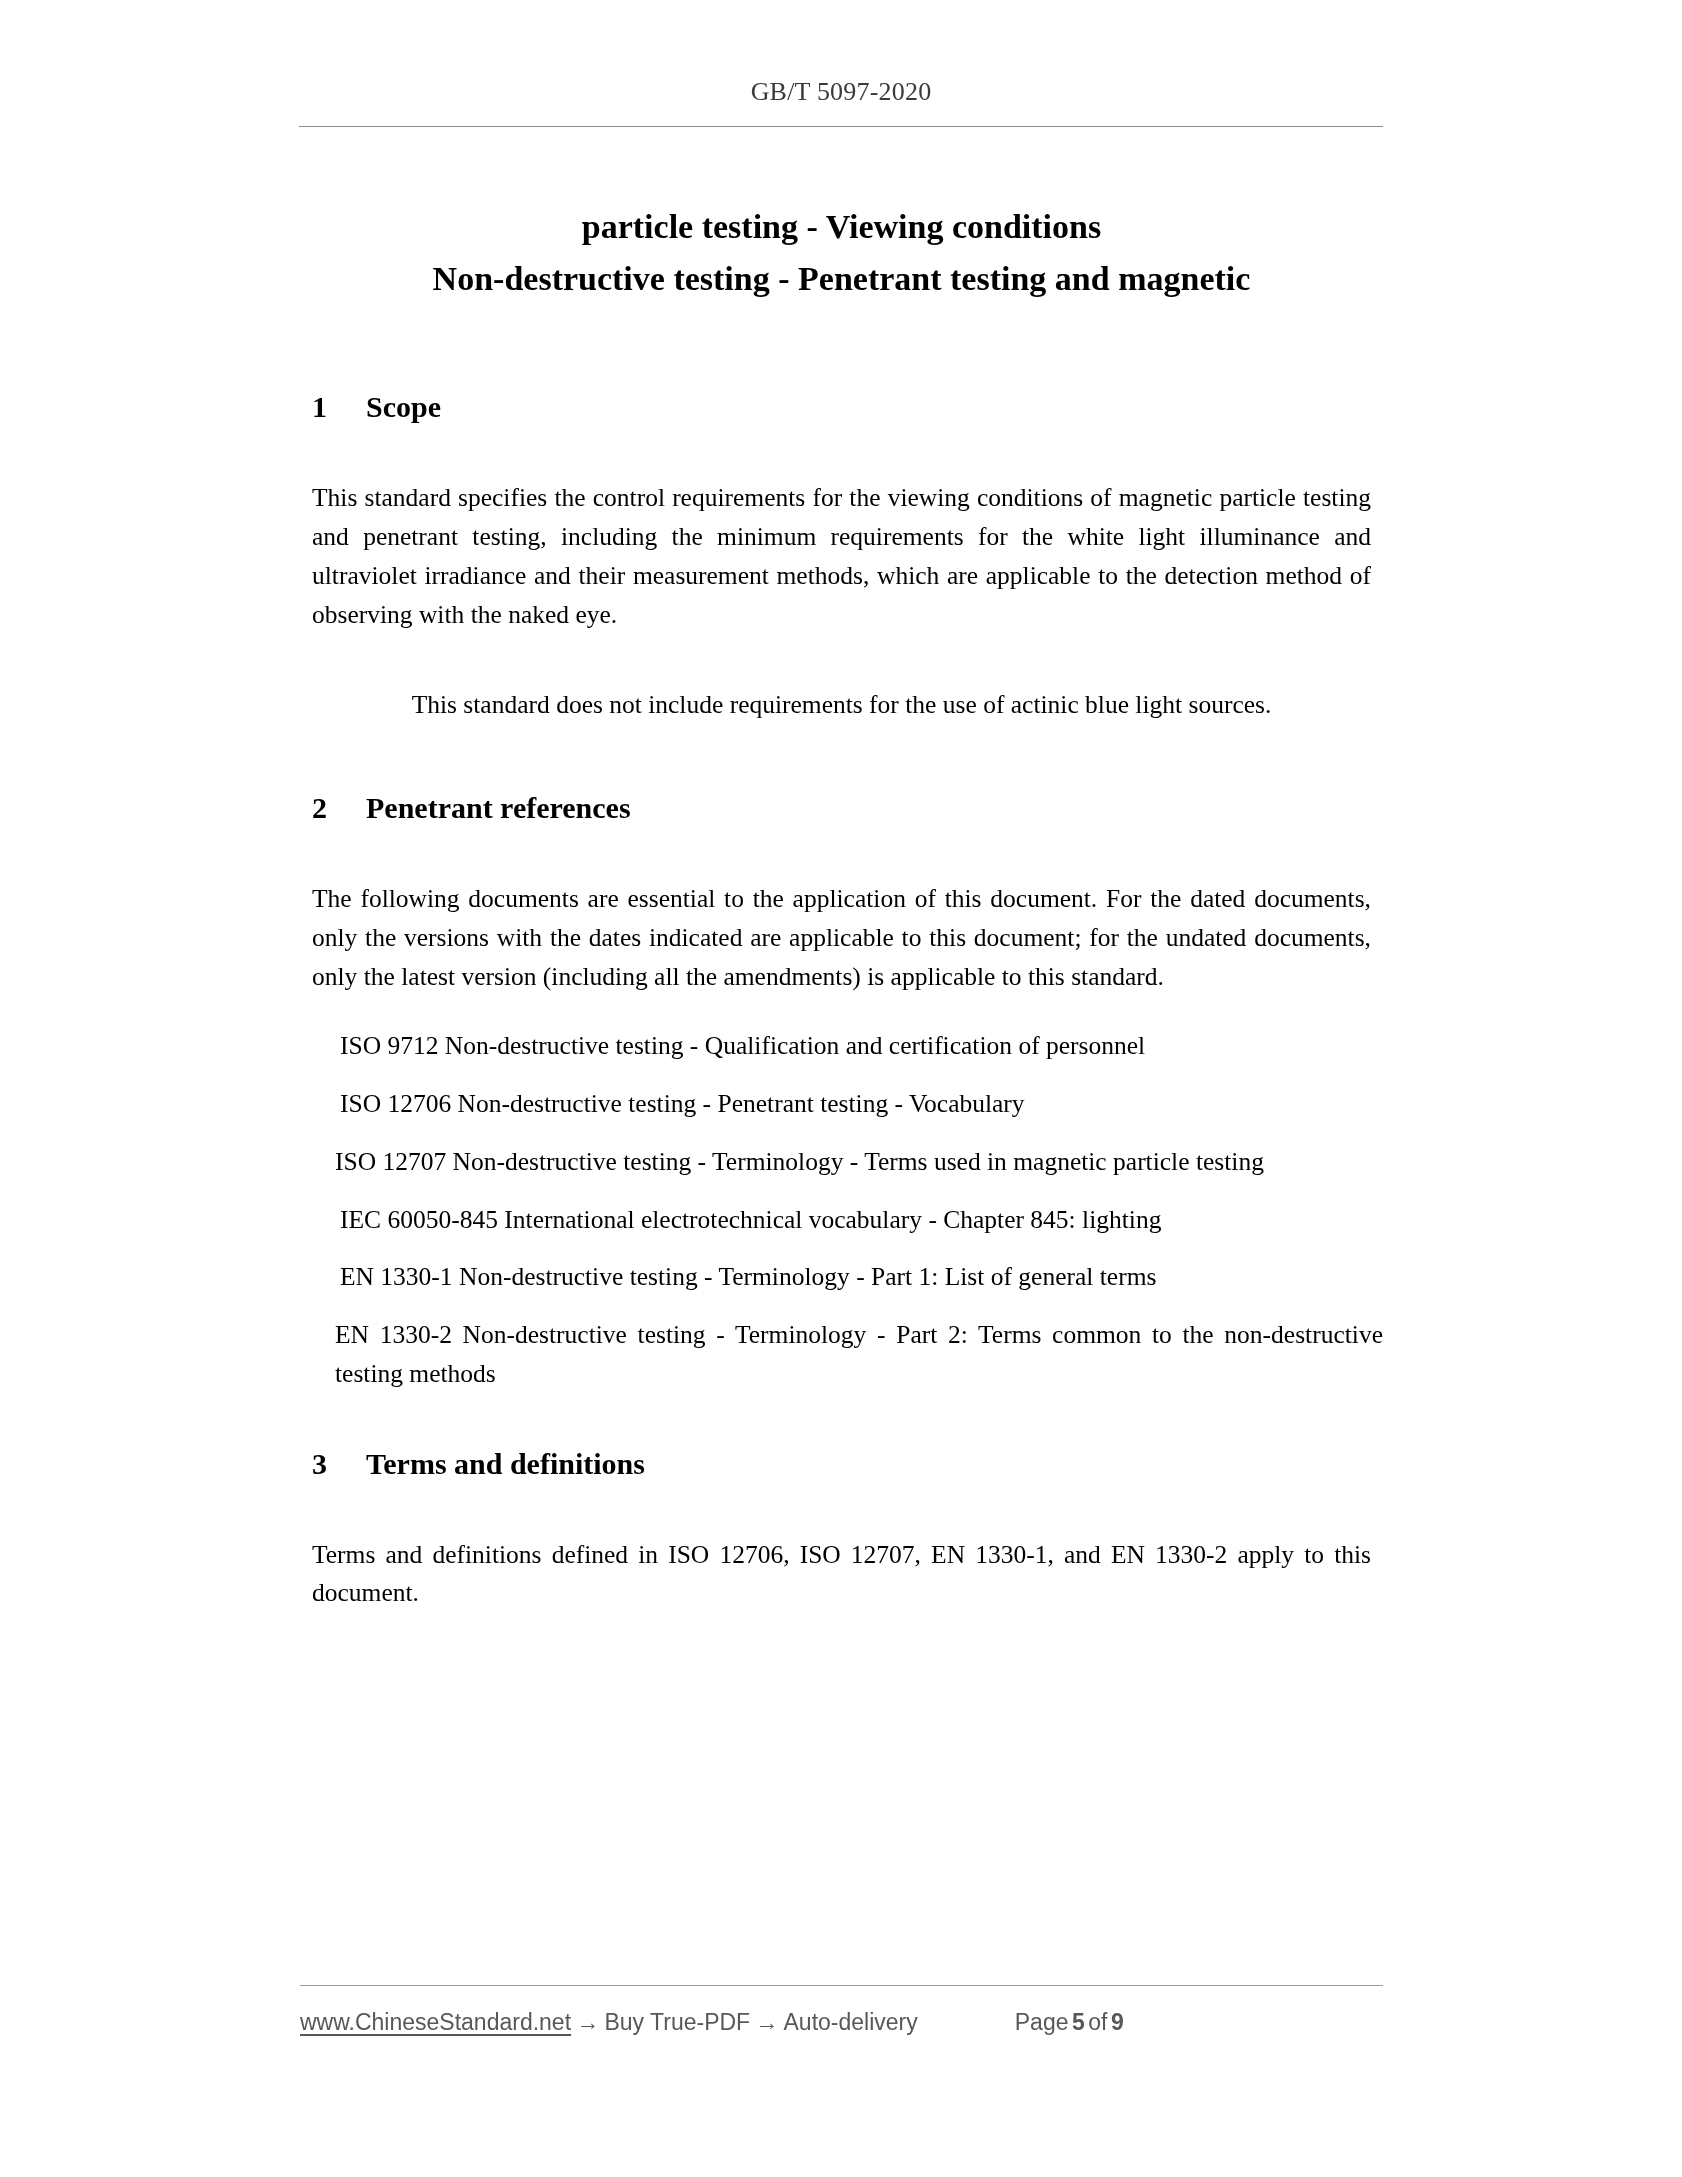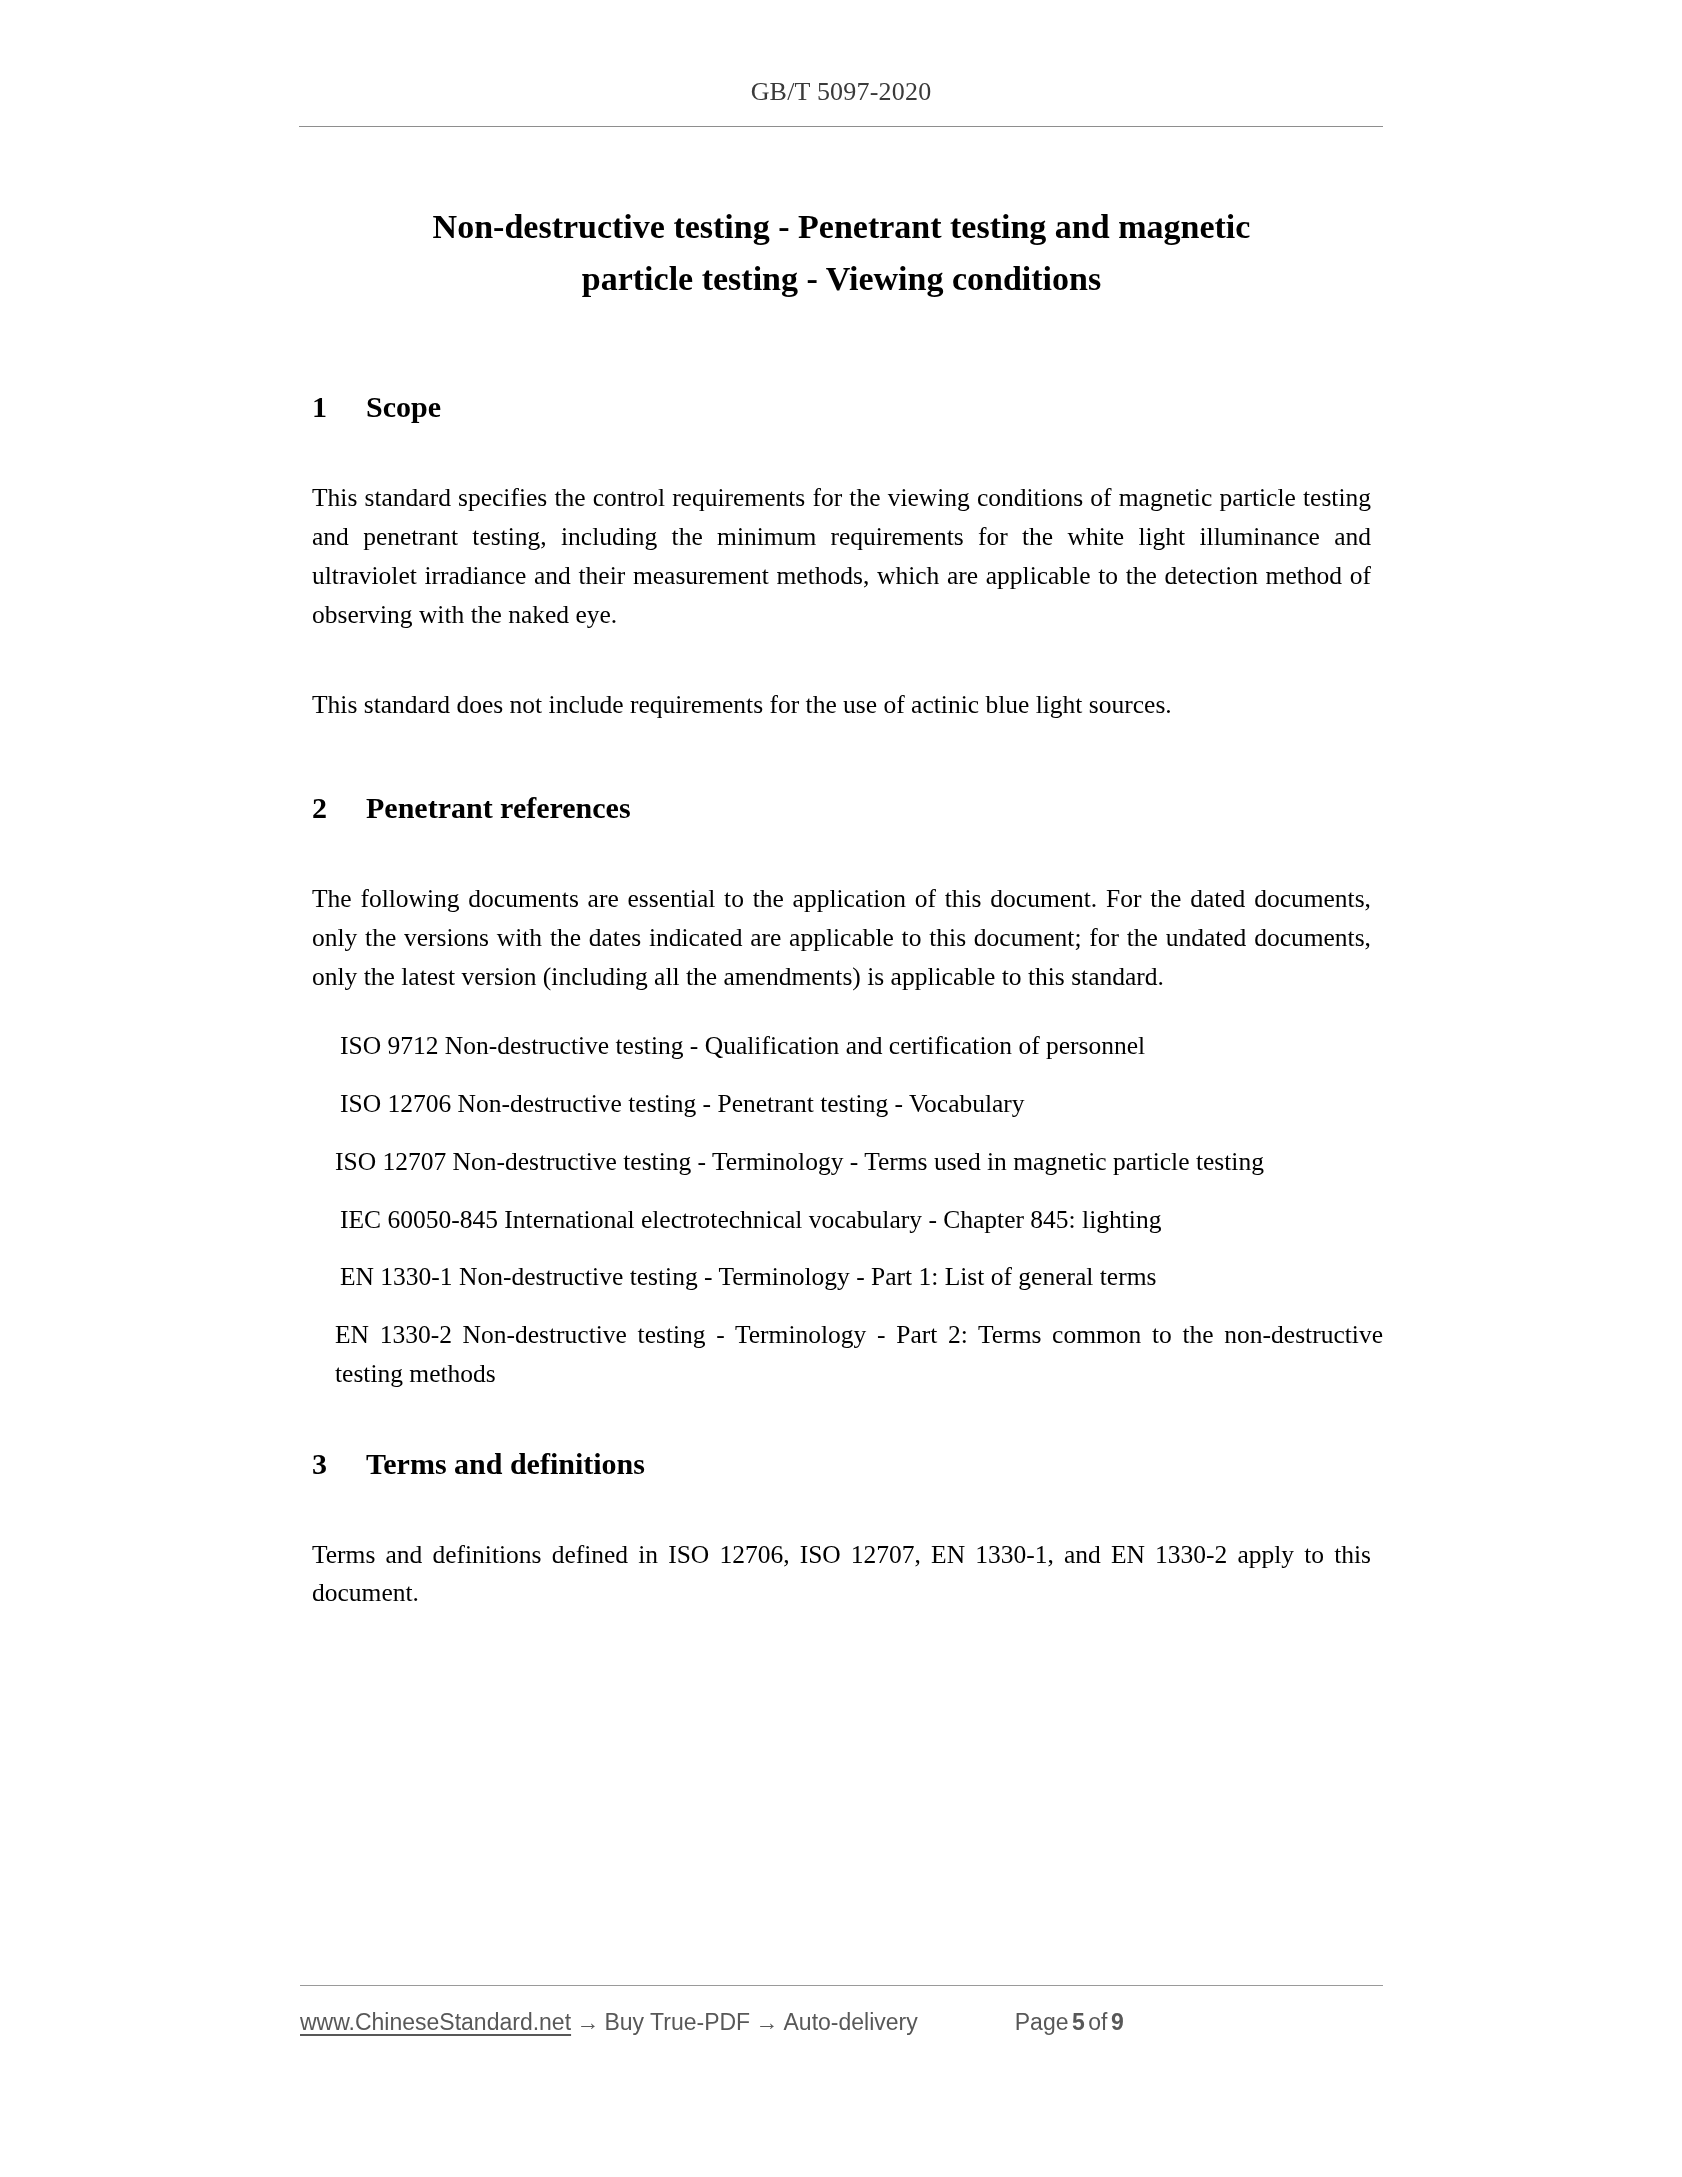--- a/index.html
+++ b/index.html
@@ -80,21 +80,21 @@
   .sec-num { display: inline-block; min-width: 54px; }
 
   .para {
     font-size: 25.5px;
     line-height: 1.52;
     text-align: justify;
     text-justify: inter-word;
     margin: 12px;
     color: #000;
   }
-  .para.last-left { text-align: left; }
+  .para.last-left { text-align: center; }
 
   .ref-item {
     font-size: 25.5px;
     line-height: 1.52;
     text-align: justify;
     margin: 0 0 0 35px;
     color: #000;
   }
   .ref-item.noj { text-align: left; margin-left: 40px; }
 
@@ -146,22 +146,22 @@
 <div class="page">
 
   <div class="header">
     <div class="header-title">GB/T 5097-2020</div>
     <hr class="header-rule">
   </div>
 
   <div class="content">
 
     <h1 class="doc-title">
+      <span class="t-line">particle testing - Viewing conditions</span>
       <span class="t-line">Non-destructive testing - Penetrant testing and magnetic</span>
-      <span class="t-line">particle testing - Viewing conditions</span>
     </h1>
 
     <div class="gap-title-to-s1"></div>
 
     <h2 class="section-heading"><span class="sec-num">1</span><span>Scope</span></h2>
 
     <div class="gap-h-to-p"></div>
 
     <p class="para">This standard specifies the control requirements for the viewing conditions of magnetic particle testing and penetrant testing, including the minimum requirements for the white light illuminance and ultraviolet irradiance and their measurement methods, which are applicable to the detection method of observing with the naked eye.</p>
 

